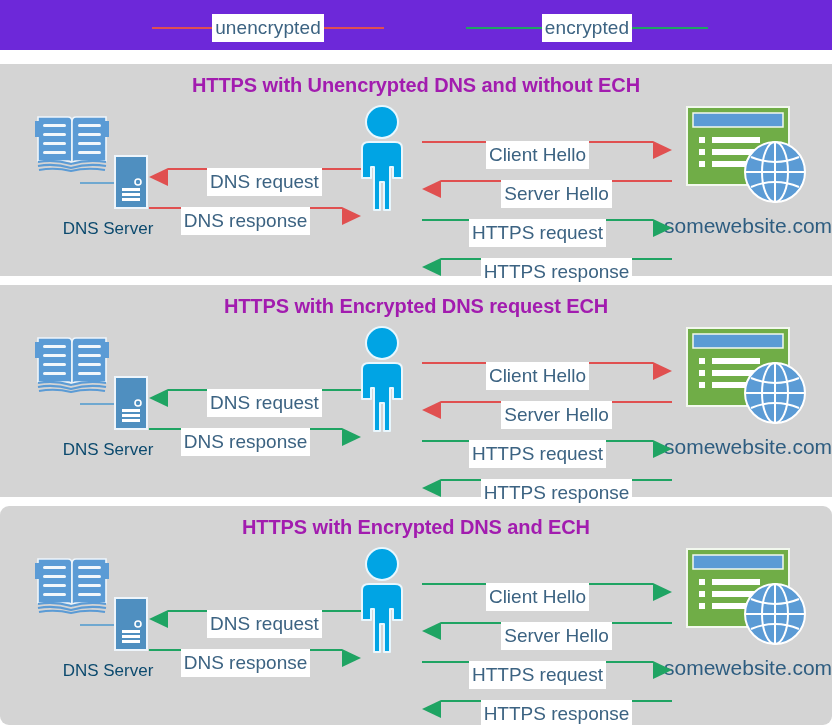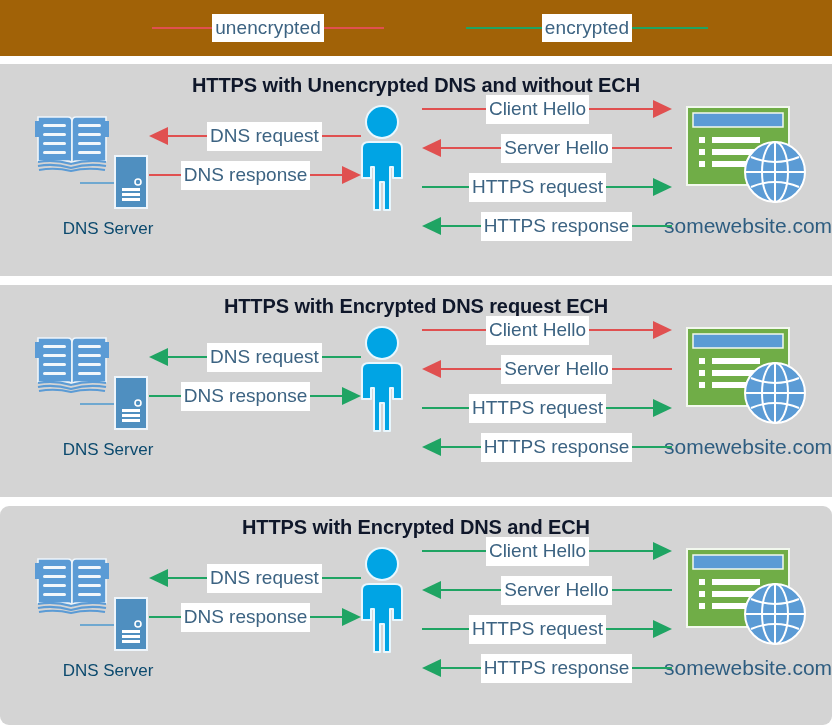--- a/index.html
+++ b/index.html
@@ -20,22 +20,22 @@
     height: 725px;
     background: #ffffff;
   }
 
   
   .legend-band {
     position: absolute;
     left: 0;
     top: 0;
     width: 832px;
-    height: 56px;
-    background: #a16207;
+    height: 50px;
+    background: #6d28d9;
   }
   .legend-item {
     position: absolute;
     top: 12px;
     height: 32px;
     display: flex;
     align-items: center;
   }
   .legend-unenc { left: 152px; width: 232px; }
   .legend-enc   { left: 466px; width: 242px; }
@@ -67,21 +67,21 @@
   #panel-2 { top: 506px; height: 219px; border-radius: 9px; }
 
   .panel-title {
     position: absolute;
     left: 0;
     top: 10px;
     width: 832px;
     text-align: center;
     font-size: 20px;
     font-weight: bold;
-    color: #0f172a;
+    color: #a21caf;
     letter-spacing: -0.1px;
   }
 
   
   .actor-dns {
     position: absolute;
     left: 28px;
     top: 45px;
     width: 132px;
     height: 140px;
@@ -156,21 +156,21 @@
     top: 35px;
     width: 62px;
     height: 62px;
   }
 
   
   .flow {
     position: absolute;
     height: 28px;
     display: flex;
-    align-items: center;
+    margin-top: 46px;
   }
   .flow .seg {
     flex: 1 1 auto;
     height: 0;
     border-top: 2px solid currentColor;
     min-width: 6px;
   }
   .flow .head {
     width: 0;
     height: 0;

